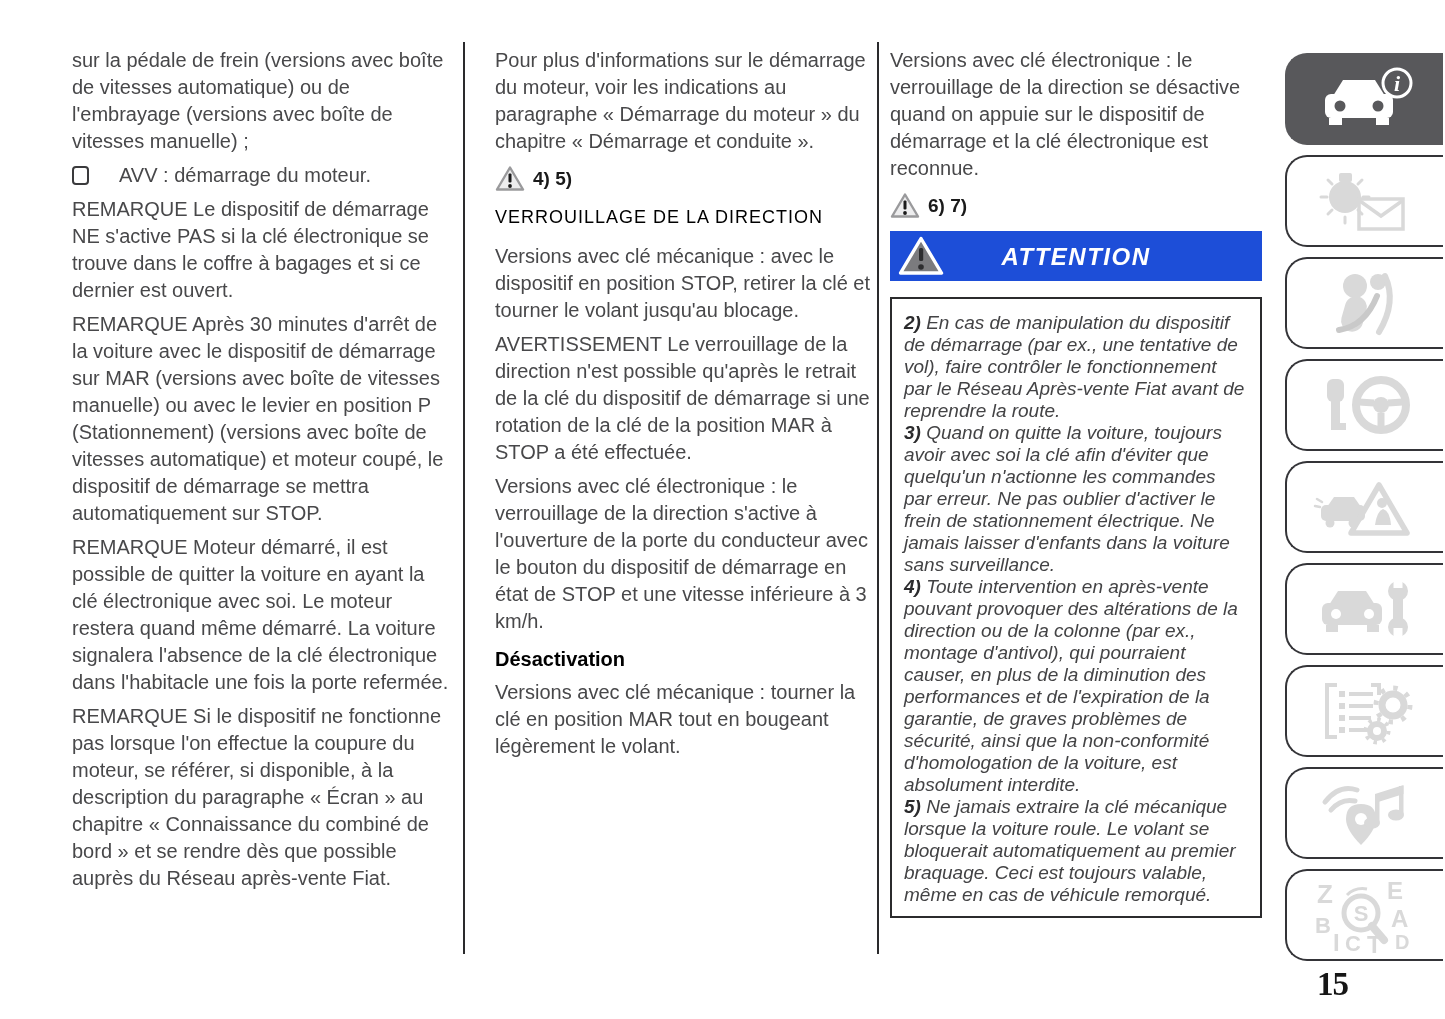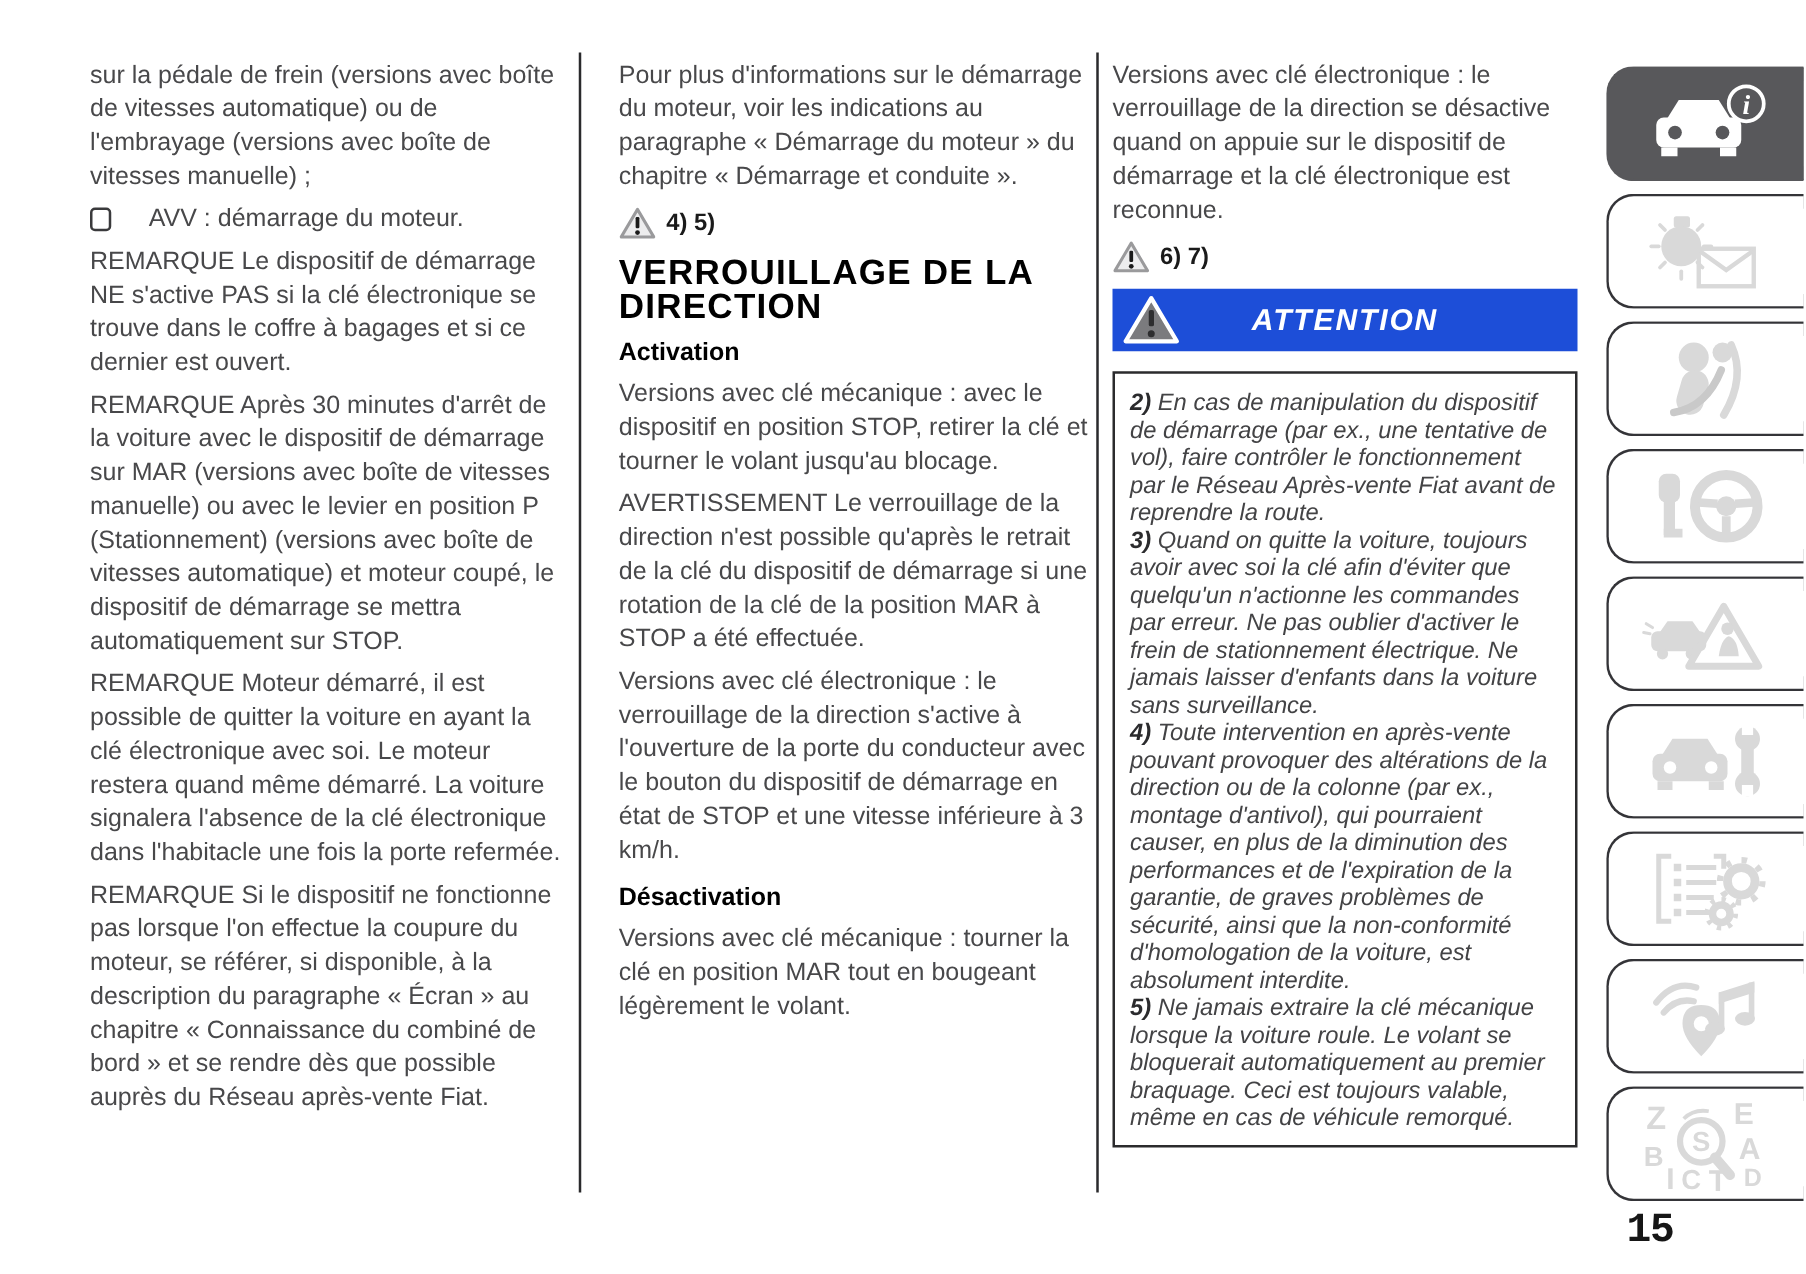--- a/index.html
+++ b/index.html
@@ -27,22 +27,22 @@
     margin:4px 8px 0 0;
   }
 
   .lead-italic{text-align:right;}
 
   .warnrefs{display:flex;align-items:center;gap:8px;margin:10px 0 12px 0;
     font-weight:bold;font-size:19px;color:#1a1a1a;}
   .col3 .warnrefs{}
 
   h1.section{
-    font-size:28px;line-height:27px;margin:10px 0 12px 0;
-    font-weight:700;color:#000;letter-spacing:1px;
+    font-size:18px;line-height:27px;margin:10px 0 12px 0;
+    font-weight:400;color:#000;letter-spacing:1px;
   }
   h2.sub{font-size:20px;line-height:24px;margin:12px 0 8px 0;font-weight:bold;color:#000;}
 
   
   .banner{
     height:50px;background:#1d4ed8;display:flex;align-items:center;position:relative;
     margin:0 0 16px 0;
   }
   .banner .tri{margin-left:8px;}
   .banner .banner-label{
@@ -63,23 +63,23 @@
     position:absolute;left:0;width:158px;height:92px;
     background:#ffffff;border:2px solid #343438;border-right:none;
     border-radius:22px 0 0 22px;
     display:flex;align-items:center;justify-content:center;
     cursor:pointer;box-sizing:border-box;
   }
   .tile.active{background:#58585b;border-color:#58585b;}
 
   
   .pagenum{
-    position:absolute;left:1292px;top:966px;width:56px;text-align:center;
+    position:absolute;left:1292px;top:966px;width:56px;text-align:right;
     font-size:33px;font-weight:bold;color:#161616;
-    font-family:Liberation Mono, monospace;letter-spacing:-1px;
+    font-family:Liberation Serif, serif;letter-spacing:-1px;
   }
 </style>
 </head>
 <body>
 
 <div class="page">
 
   <div class="vdiv vdiv1"></div>
   <div class="vdiv vdiv2"></div>
 
@@ -101,21 +101,20 @@
     <div class="warnrefs">
       <svg width="30" height="27" viewBox="0 0 30 27">
         <path d="M15 2.5 L28 24.5 H2 Z" fill="#ededee" stroke="#9a9a9c" stroke-width="2.4" stroke-linejoin="round"></path>
         <rect x="13.5" y="8.5" width="3" height="9" rx="1" fill="#1a1a1a"></rect>
         <circle cx="15" cy="21" r="1.9" fill="#1a1a1a"></circle>
       </svg>
       <span>4) 5)</span>
     </div>
 
     <h1 class="section">VERROUILLAGE DE LA DIRECTION</h1>
-    <h2 class="sub">Activation</h2>
 
     <p><span class="lead-italic">Versions avec clé mécanique</span><span> : avec le dispositif en position STOP, retirer la clé et tourner le volant jusqu'au blocage.</span></p>
     <p>AVERTISSEMENT Le verrouillage de la direction n'est possible qu'après le retrait de la clé du dispositif de démarrage si une rotation de la clé de la position MAR à STOP a été effectuée.</p>
     <p><span class="lead-italic">Versions avec clé électronique</span><span> : le verrouillage de la direction s'active à l'ouverture de la porte du conducteur avec le bouton du dispositif de démarrage en état de STOP et une vitesse inférieure à 3 km/h.</span></p>
 
     <h2 class="sub">Désactivation</h2>
     <p><span class="lead-italic">Versions avec clé mécanique</span><span> : tourner la clé en position MAR tout en bougeant légèrement le volant.</span></p>
   </div>
 
   <div class="col col3">

